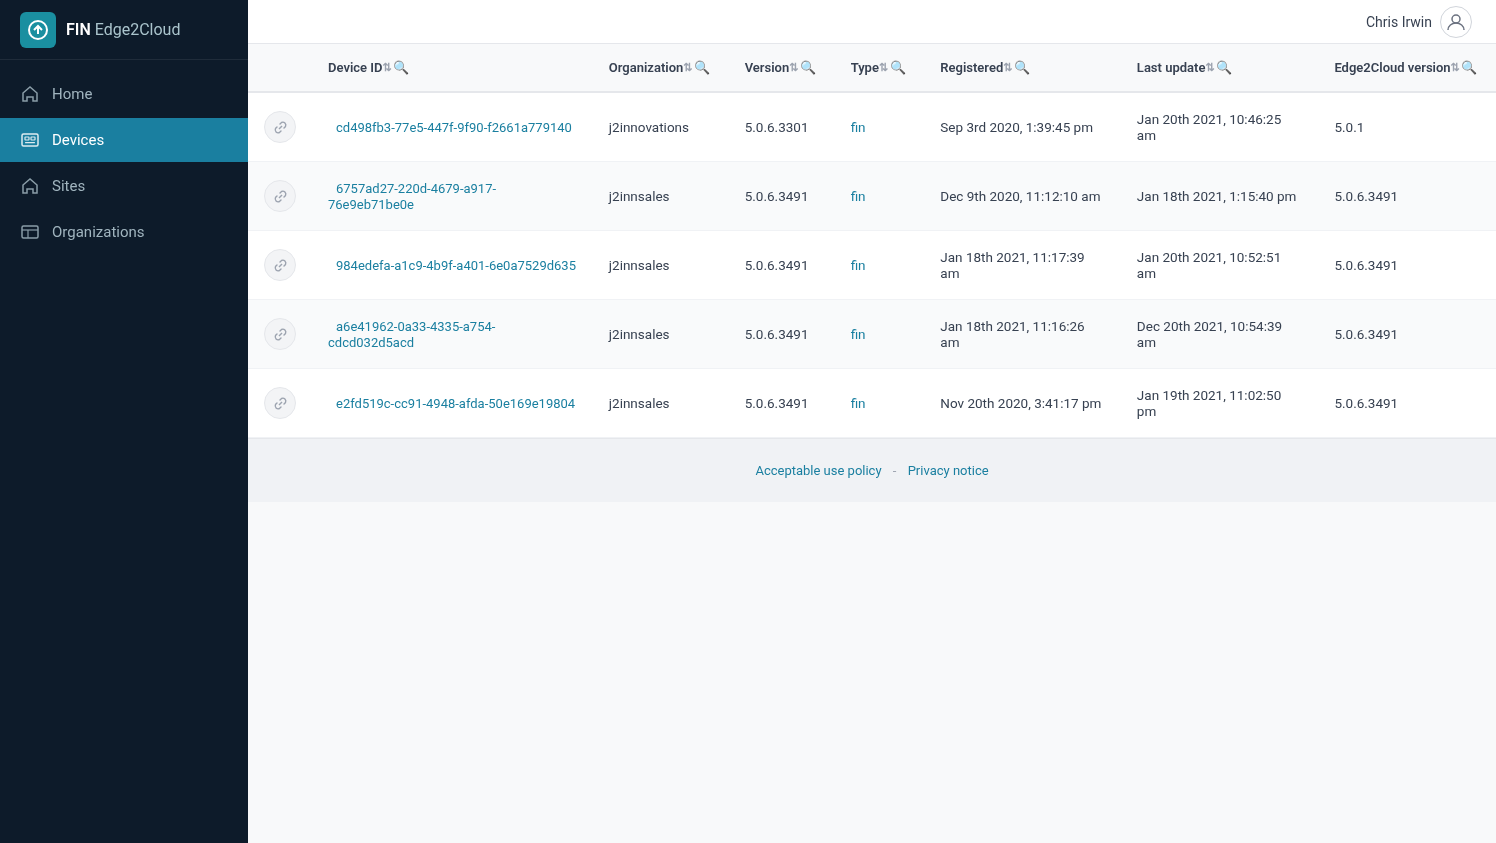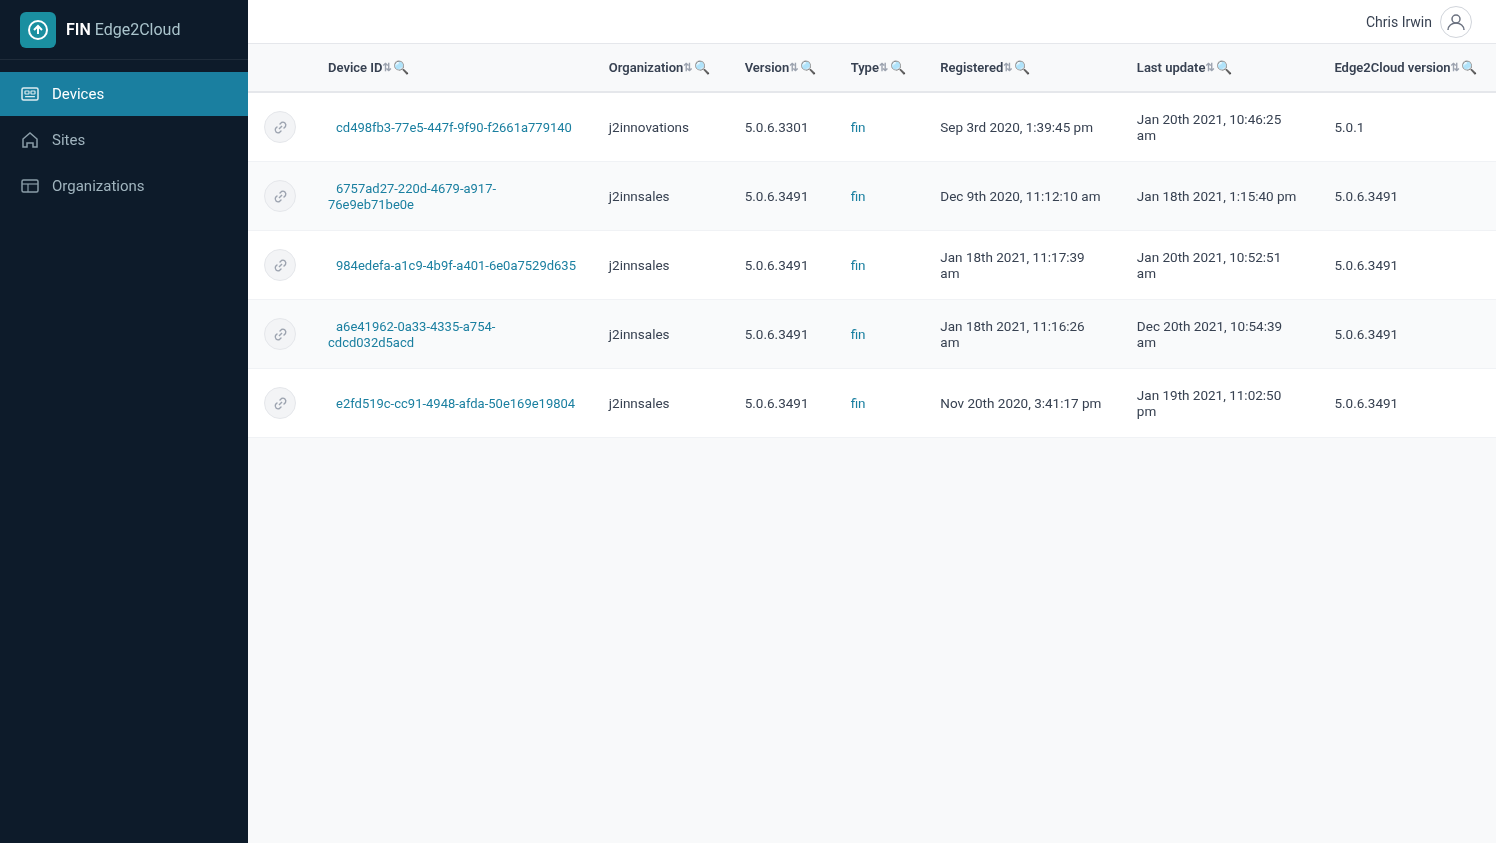--- a/index.html
+++ b/index.html
@@ -220,20 +220,28 @@
       <svg width="22" height="22" viewBox="0 0 22 22" fill="none">
         <circle cx="11" cy="11" r="9" stroke="white" stroke-width="2" fill="none"></circle>
         <path d="M7 11 L11 7 L15 11" stroke="white" stroke-width="2" fill="none"></path>
         <path d="M11 7 L11 15" stroke="white" stroke-width="2"></path>
       </svg>
     </div>
     <span class="logo-text">FIN <span>Edge2Cloud</span></span>
   </div>
   <div class="sidebar-nav">
 
+    <div class="nav-item">
+      <div class="nav-icon">
+        <svg width="18" height="18" viewBox="0 0 18 18" fill="none">
+          <path d="M2 8L9 2L16 8V16H12V12H6V16H2V8Z" stroke="#a0b4be" stroke-width="1.5" fill="none"></path>
+        </svg>
+      </div>
+      <span>Home</span>
+    </div>
 
     <div class="nav-item active">
       <div class="nav-icon">
         <svg width="18" height="18" viewBox="0 0 18 18" fill="none">
           <rect x="1" y="3" width="16" height="12" rx="1.5" stroke="white" stroke-width="1.5" fill="none"></rect>
           <rect x="4" y="6" width="4" height="3" rx="0.5" stroke="white" stroke-width="1.2" fill="none"></rect>
           <rect x="10" y="6" width="4" height="3" rx="0.5" stroke="white" stroke-width="1.2" fill="none"></rect>
           <rect x="4" y="11" width="10" height="1.2" rx="0.5" fill="white"></rect>
         </svg>
       </div>
@@ -423,14 +431,19 @@
               <td>5.0.6.3491</td>
               <td class="type-badge">fin</td>
               <td>Nov 20th 2020, 3:41:17 pm</td>
               <td>Jan 19th 2021, 11:02:50 pm</td>
               <td>5.0.6.3491</td>
             </tr>
           </tbody>
       </table>
     </div>
 
+    <div class="footer">
+      <a href="#">Acceptable use policy</a>
+      <span class="footer-sep">-</span>
+      <a href="#">Privacy notice</a>
+    </div>
   </div>
 </div>
 
 </body></html>

